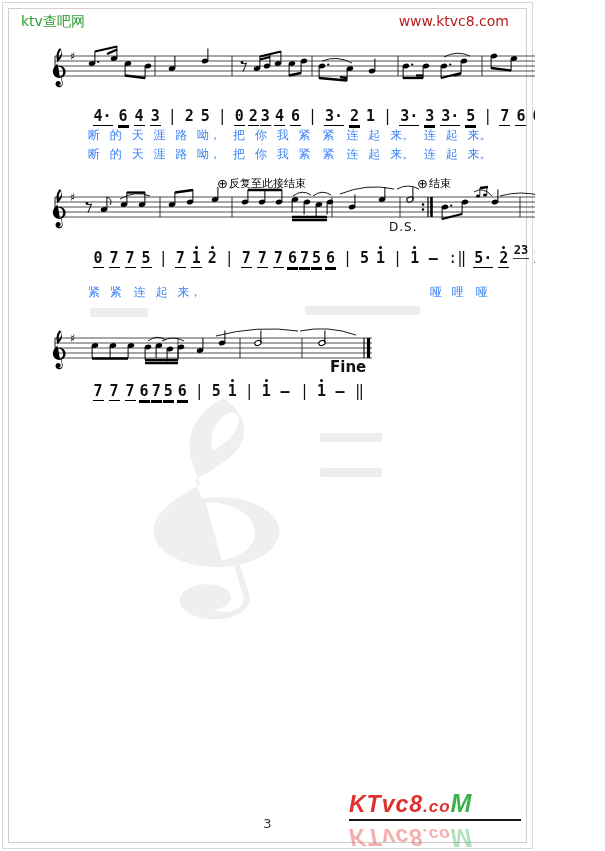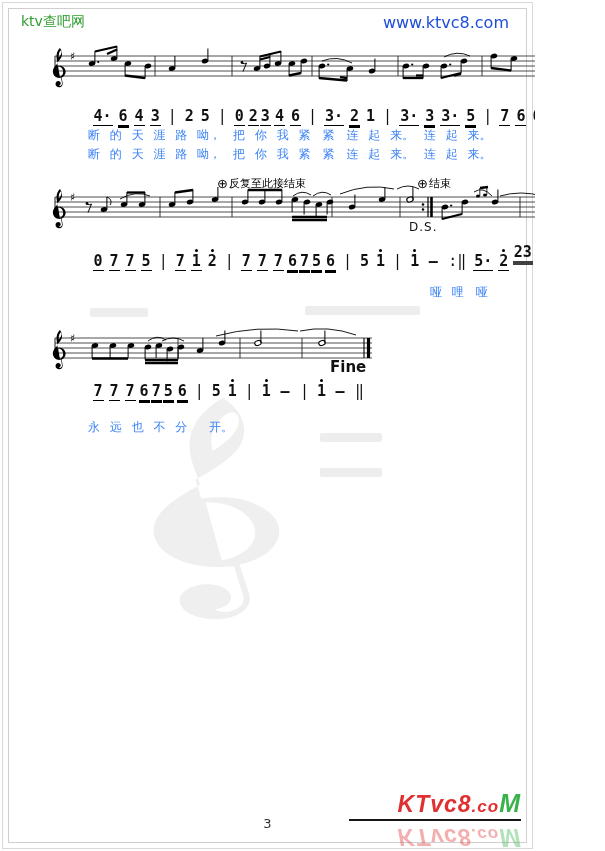--- a/index.html
+++ b/index.html
@@ -1,52 +1,52 @@
 <!DOCTYPE html>
 <html><head>
 <meta charset="utf-8">
 <style>
   html,body{margin:0;padding:0;background:#fff;}
   .page{position:relative;width:535px;height:851px;background:#fff;overflow:hidden;
         font-family:"DejaVu Sans",sans-serif;color:#111;}
   .frame-outer{position:absolute;inset:2px;border:1px solid #d9d9d9;pointer-events:none;}
   .frame-inner{position:absolute;inset:8px;border:1px solid #cfcfcf;pointer-events:none;}
   .site-name{position:absolute;left:21px;top:13px;font-size:14px;color:#2f9d2f;}
-  .site-url{position:absolute;right:26px;top:13px;font-size:16px;color:#1d4ed8;}
+  .site-url{position:absolute;right:26px;top:13px;font-size:14px;color:#b91c1c;}
   .score-svg{position:absolute;left:0;top:0;}
   .jrow{position:absolute;white-space:nowrap;}
   #jrow1{left:90px;top:106px;}
   #jrow2{left:90px;top:244px;}
   #jrow3{left:90px;top:381px;text-align:right;}
   .jt{display:inline-block;margin:0 2.5px;padding:0 1px;position:relative;
       font-family:"DejaVu Sans Mono",monospace;font-weight:700;font-size:15px;line-height:1.15;}
   .jt.u1{border-bottom:1px solid #000;}
   .jt.u2{border-bottom:1px solid #000;box-shadow:0 2px 0 #000;}
   .jt.hi::before{content:"";position:absolute;top:-4px;left:50%;margin-left:-1.5px;
       width:3px;height:3px;border-radius:50%;background:#000;}
   .jt.tight{margin:0 0.5px;}
   .jt.bar{font-weight:400;margin:0 3.5px;}
   .jt.dash{margin:0 5px;}
-  .jt.gr{font-size:15px;vertical-align:9px;margin:0 1px;border-bottom:4px solid #404040;}
+  .jt.gr{font-size:12px;vertical-align:9px;margin:0 1px;border-bottom:1px solid #404040;}
   .lyr{position:absolute;font-size:12px;word-spacing:6px;white-space:nowrap;color:#3b82f6;}
   #lyr1a{left:88px;top:127px;}
   #lyr1b{left:88px;top:146px;}
   #lyr2a{left:88px;top:265px;}
   #lyr2b{left:88px;top:284px;}
   #lyr2c{left:430px;top:284px;}
   #lyr3 {left:88px;top:419px;}
   .marker{position:absolute;font-size:11px;white-space:nowrap;color:#000;}
   .marker .coda{font-size:13px;vertical-align:-1px;margin-right:1px;}
   #marker-repeat{left:202px;top:176px;margin-left:15px;}
   #marker-end{left:417px;top:176px;}
-  #ds-label{position:absolute;left:409px;top:220px;font-size:12px;letter-spacing:1px;}
+  #ds-label{position:absolute;left:389px;top:220px;font-size:12px;letter-spacing:1px;}
   #fine-label{position:absolute;left:330px;top:358px;font-size:15px;font-weight:700;}
   .ghost-bar{position:absolute;background:#ededed;border-radius:2px;}
   .page-number{position:absolute;left:0;right:0;top:816px;text-align:center;font-size:13px;color:#333;}
-  .logo{position:absolute;right:14px;top:791px;width:172px;text-align:right;}
+  .logo{position:absolute;right:14px;top:791px;width:172px;}
   .logo-main{display:block;font-family:"Liberation Sans",sans-serif;font-style:italic;
       font-weight:700;font-size:23px;line-height:24px;letter-spacing:1px;white-space:nowrap;}
   .logo-red{color:#e03030;}
   .logo-dot{color:#e03030;font-size:17px;}
   .logo-green{color:#39b24a;font-size:25px;}
   .logo-line{width:172px;height:2px;background:#161616;margin:0 0 1px 0;}
   .logo-refl{display:block;transform:scaleY(-1);opacity:0.38;filter:blur(0.3px);}
 </style>
 </head>
 <body>
@@ -281,22 +281,22 @@
   <div id="marker-end" class="marker"><span class="coda">⊕</span><span>结束</span></div>
   <div id="ds-label">D.S.</div>
   <div id="fine-label">Fine</div>
 
   <div id="jrow1" class="jrow"><span class="jt u1">4·</span><span class="jt u2">6</span><span class="jt u1">4</span><span class="jt u1">3</span><span class="jt bar">|</span><span class="jt">2</span><span class="jt">5</span><span class="jt bar">|</span><span class="jt u1">0</span><span class="jt u1 tight">2</span><span class="jt u1 tight">3</span><span class="jt u1">4</span><span class="jt u1">6</span><span class="jt bar">|</span><span class="jt u1">3·</span><span class="jt u2">2</span><span class="jt">1</span><span class="jt bar">|</span><span class="jt u1">3·</span><span class="jt u2">3</span><span class="jt u1">3·</span><span class="jt u2">5</span><span class="jt bar">|</span><span class="jt u1">7</span><span class="jt u1">6</span><span class="jt">6</span><span class="jt bar">|</span></div>
   <div id="jrow2" class="jrow"><span class="jt u1">0</span><span class="jt u1">7</span><span class="jt u1">7</span><span class="jt u1">5</span><span class="jt bar">|</span><span class="jt u1">7</span><span class="jt u1 hi">1</span><span class="jt hi">2</span><span class="jt bar">|</span><span class="jt u1">7</span><span class="jt u1">7</span><span class="jt u1">7</span><span class="jt u2 tight">6</span><span class="jt u2 tight">7</span><span class="jt u2 tight">5</span><span class="jt u2">6</span><span class="jt bar">|</span><span class="jt">5</span><span class="jt hi">1</span><span class="jt bar">|</span><span class="jt hi">1</span><span class="jt dash">–</span><span class="jt bar">:‖</span><span class="jt u1">5·</span><span class="jt u1 hi">2</span><span class="jt gr">23</span><span class="jt hi">2</span><span class="jt bar">|</span><span class="jt hi">2</span><span class="jt dash">–</span><span class="jt bar">|</span></div>
   <div id="jrow3" class="jrow"><span class="jt u1">7</span><span class="jt u1">7</span><span class="jt u1">7</span><span class="jt u2 tight">6</span><span class="jt u2 tight">7</span><span class="jt u2 tight">5</span><span class="jt u2">6</span><span class="jt bar">|</span><span class="jt">5</span><span class="jt hi">1</span><span class="jt bar">|</span><span class="jt hi">1</span><span class="jt dash">–</span><span class="jt bar">|</span><span class="jt hi">1</span><span class="jt dash">–</span><span class="jt bar">‖</span></div>
 
   <div id="lyr1a" class="lyr">断 的 天 涯 路 呦，　把 你 我 紧　紧　连 起 来。 连 起 来。</div>
   <div id="lyr1b" class="lyr">断 的 天 涯 路 呦，　把 你 我 紧　紧　连 起 来。 连 起 来。</div>
+  <div id="lyr2b" class="lyr">紧 紧　连 起 来，</div>
   <div id="lyr2c" class="lyr">哑 哩　哑</div>
-  <div id="lyr3" class="lyr">永 远 也 不 分　 开。</div>
 
   <div class="page-number">3</div>
 
   <div class="logo">
     <span class="logo-main"><span class="logo-red">KTvc8</span><span class="logo-dot">.co</span><span class="logo-green">M</span></span>
     <div class="logo-line"></div>
     <span class="logo-main logo-refl"><span class="logo-red">KTvc8</span><span class="logo-dot">.co</span><span class="logo-green">M</span></span>
   </div>
 </div>
 

